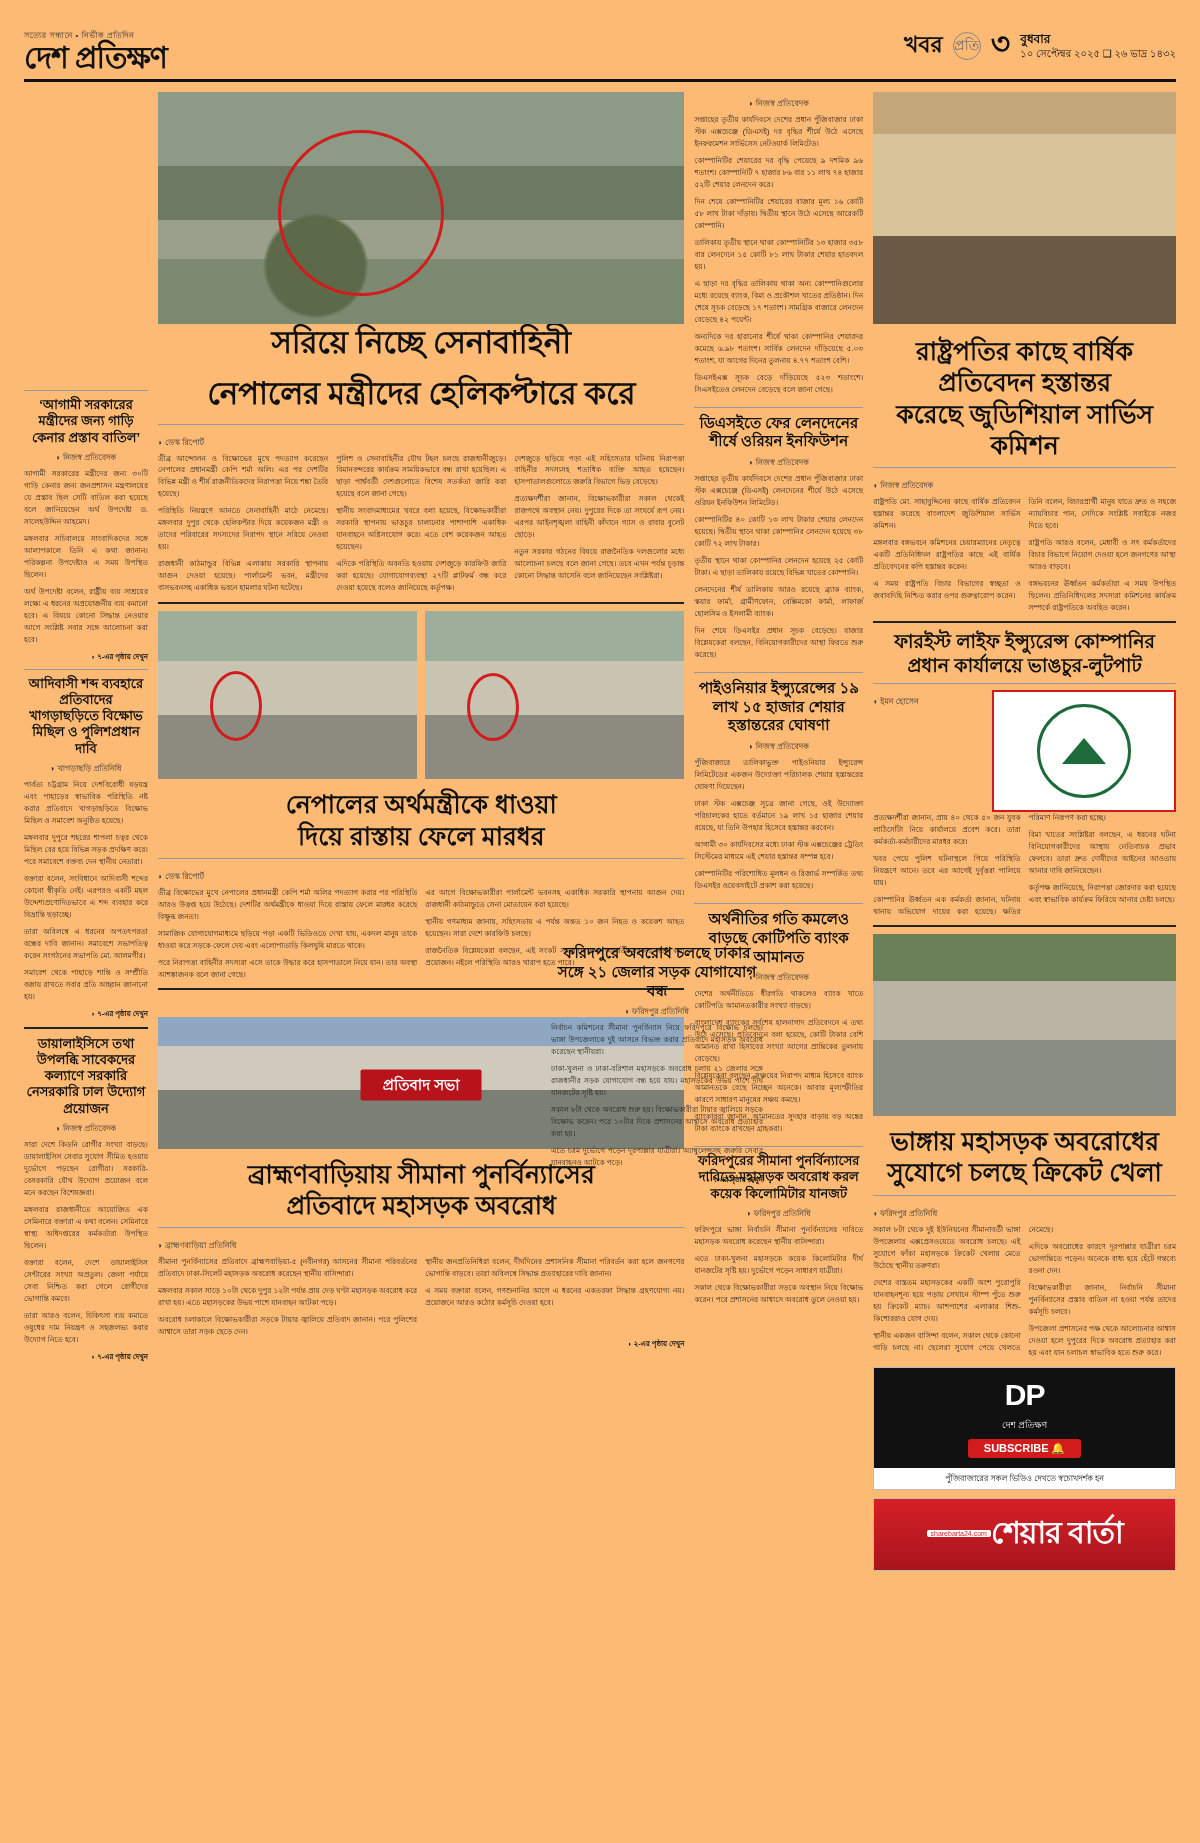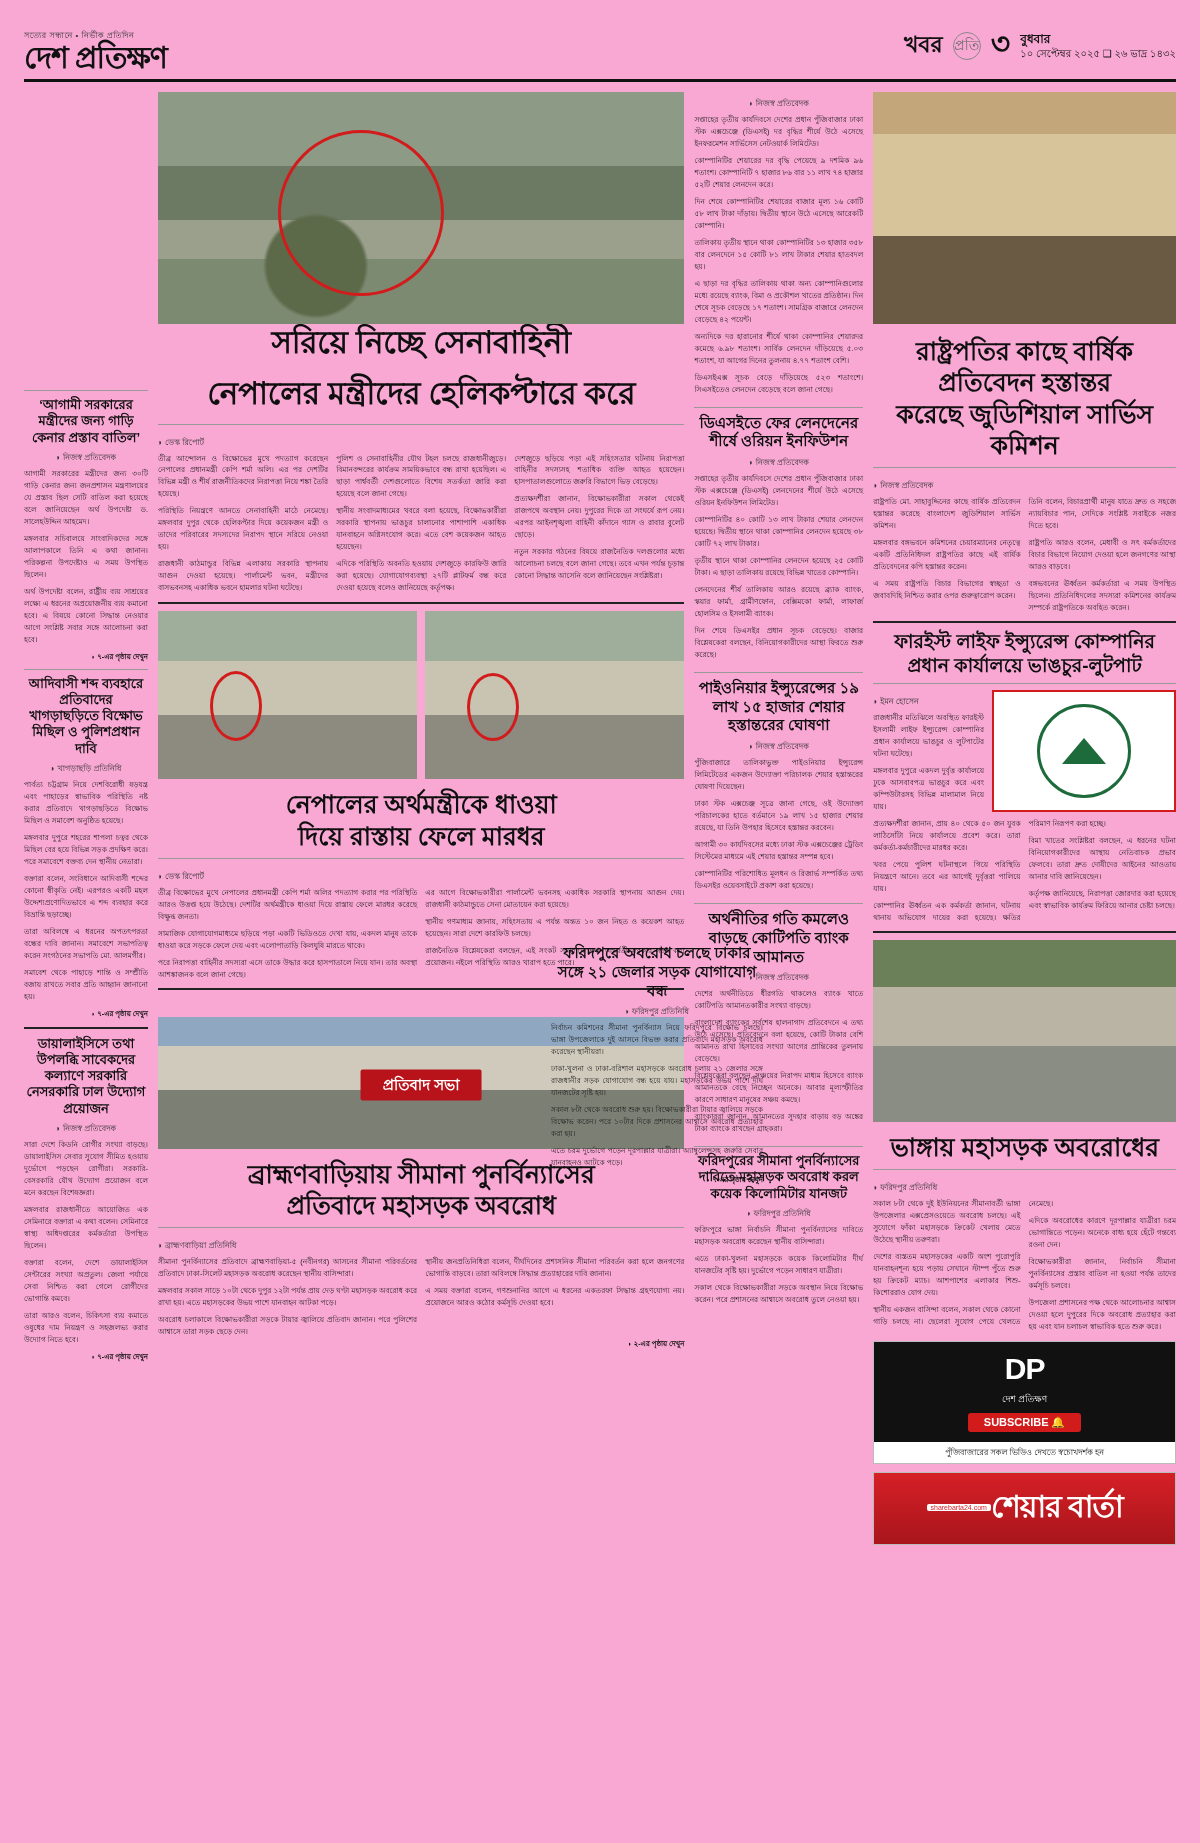--- a/index.html
+++ b/index.html
@@ -1,18 +1,18 @@
 <!DOCTYPE html>
 <html><head>
 <meta charset="utf-8">
 <style>
   html,body{margin:0;padding:0;background:#b0b0b0;}
   body{font-family:"Liberation Sans",sans-serif;}
   .page{
-    width:1200px;height:1843px;background:#f9a8d4;position:relative;overflow:hidden;
+    width:1200px;height:1843px;background:#fdba74;position:relative;overflow:hidden;
     box-sizing:border-box;
   }
   .inner{position:absolute;left:24px;top:20px;width:1152px;height:1800px;}
   
   .masthead{display:flex;align-items:flex-end;justify-content:space-between;border-bottom:3px solid #111;padding-bottom:6px;}
   .logo-wrap{display:flex;flex-direction:column;}
   .logo-top{font-size:8px;color:#333;letter-spacing:.5px;margin-bottom:1px;}
   .logo{font-size:30px;font-weight:bold;color:#111;letter-spacing:-1px;line-height:1;}
   .mast-right{display:flex;align-items:center;gap:10px;padding-bottom:2px;}
   .mh-khobor{font-size:22px;font-weight:bold;color:#111;}
@@ -258,42 +258,39 @@
         <p>বঙ্গভবনের ঊর্ধ্বতন কর্মকর্তারা এ সময় উপস্থিত ছিলেন। প্রতিনিধিদলের সদস্যরা কমিশনের কার্যক্রম সম্পর্কে রাষ্ট্রপতিকে অবহিত করেন।</p>
       </div>
 
       <div class="rule-thick"></div>
       <div class="hl hl-md">ফারইস্ট লাইফ ইন্স্যুরেন্স কোম্পানির</div>
       <div class="hl hl-md">প্রধান কার্যালয়ে ভাঙচুর-লুটপাট</div>
       <div class="rule"></div>
       <div style="display:flex;gap:8px;">
         <div style="flex:1;">
           <div class="byline" style="text-align:left">◗ ইমন হোসেন</div>
-          <div class="body">
-            <p>রাজধানীর মতিঝিলে অবস্থিত ফারইস্ট ইসলামী লাইফ ইন্স্যুরেন্স কোম্পানির প্রধান কার্যালয়ে ভাঙচুর ও লুটপাটের ঘটনা ঘটেছে।</p>
-            <p>মঙ্গলবার দুপুরে একদল দুর্বৃত্ত কার্যালয়ে ঢুকে আসবাবপত্র ভাঙচুর করে এবং কম্পিউটারসহ বিভিন্ন মালামাল নিয়ে যায়।</p>
-          </div>
         </div>
         <div class="photo ph-logo-fl" style="width:180px;height:118px">
           <div class="fl-badge">
             <div class="fl-house"></div>
           </div>
         </div>
       </div>
       <div class="body two-col">
         <p>প্রত্যক্ষদর্শীরা জানান, প্রায় ৪০ থেকে ৫০ জন যুবক লাঠিসোঁটা নিয়ে কার্যালয়ে প্রবেশ করে। তারা কর্মকর্তা-কর্মচারীদের মারধর করে।</p>
         <p>খবর পেয়ে পুলিশ ঘটনাস্থলে গিয়ে পরিস্থিতি নিয়ন্ত্রণে আনে। তবে এর আগেই দুর্বৃত্তরা পালিয়ে যায়।</p>
         <p>কোম্পানির ঊর্ধ্বতন এক কর্মকর্তা জানান, ঘটনায় থানায় অভিযোগ দায়ের করা হয়েছে। ক্ষতির পরিমাণ নিরূপণ করা হচ্ছে।</p>
         <p>বিমা খাতের সংশ্লিষ্টরা বলছেন, এ ধরনের ঘটনা বিনিয়োগকারীদের আস্থায় নেতিবাচক প্রভাব ফেলবে। তারা দ্রুত দোষীদের আইনের আওতায় আনার দাবি জানিয়েছেন।</p>
         <p>কর্তৃপক্ষ জানিয়েছে, নিরাপত্তা জোরদার করা হয়েছে এবং স্বাভাবিক কার্যক্রম ফিরিয়ে আনার চেষ্টা চলছে।</p>
       </div>
 
       <div class="rule-thick"></div>
       <div class="photo ph-cricket" style="height:182px"></div>
       <div class="hl hl-lg" style="margin-top:10px">ভাঙ্গায় মহাসড়ক অবরোধের</div>
+      <div class="hl hl-lg">সুযোগে চলছে ক্রিকেট খেলা</div>
       <div class="rule"></div>
       <div class="byline" style="text-align:left">◗ ফরিদপুর প্রতিনিধি</div>
       <div class="body two-col">
         <p>সকাল ৮টা থেকে দুই ইউনিয়নের সীমানাবর্তী ভাঙ্গা উপজেলার এক্সপ্রেসওয়েতে অবরোধ চলছে। এই সুযোগে ফাঁকা মহাসড়কে ক্রিকেট খেলায় মেতে উঠেছে স্থানীয় তরুণরা।</p>
         <p>দেশের ব্যস্ততম মহাসড়কের একটি অংশ পুরোপুরি যানবাহনশূন্য হয়ে পড়ায় সেখানে স্টাম্প পুঁতে শুরু হয় ক্রিকেট ম্যাচ। আশপাশের এলাকার শিশু-কিশোররাও যোগ দেয়।</p>
         <p>স্থানীয় একজন বাসিন্দা বলেন, সকাল থেকে কোনো গাড়ি চলছে না। ছেলেরা সুযোগ পেয়ে খেলতে নেমেছে।</p>
         <p>এদিকে অবরোধের কারণে দূরপাল্লার যাত্রীরা চরম ভোগান্তিতে পড়েন। অনেকে বাধ্য হয়ে হেঁটে গন্তব্যে রওনা দেন।</p>
         <p>বিক্ষোভকারীরা জানান, নির্বাচনি সীমানা পুনর্বিন্যাসের প্রস্তাব বাতিল না হওয়া পর্যন্ত তাদের কর্মসূচি চলবে।</p>
         <p>উপজেলা প্রশাসনের পক্ষ থেকে আলোচনার আশ্বাস দেওয়া হলে দুপুরের দিকে অবরোধ প্রত্যাহার করা হয় এবং যান চলাচল স্বাভাবিক হতে শুরু করে।</p>
       </div>

